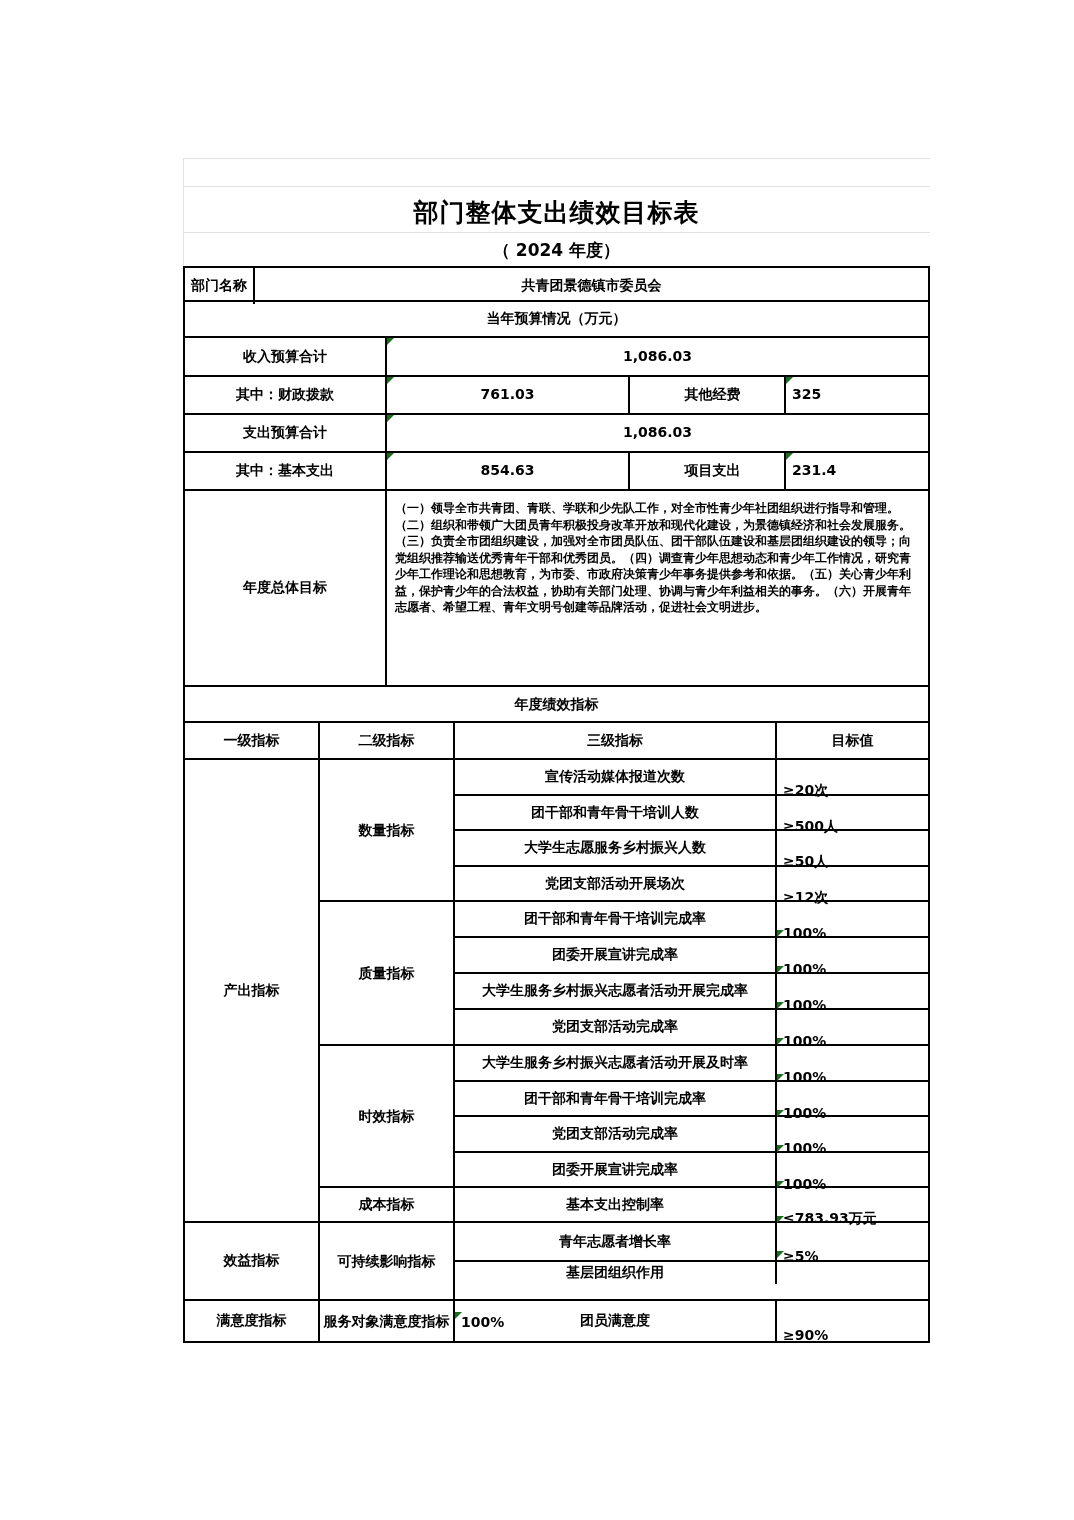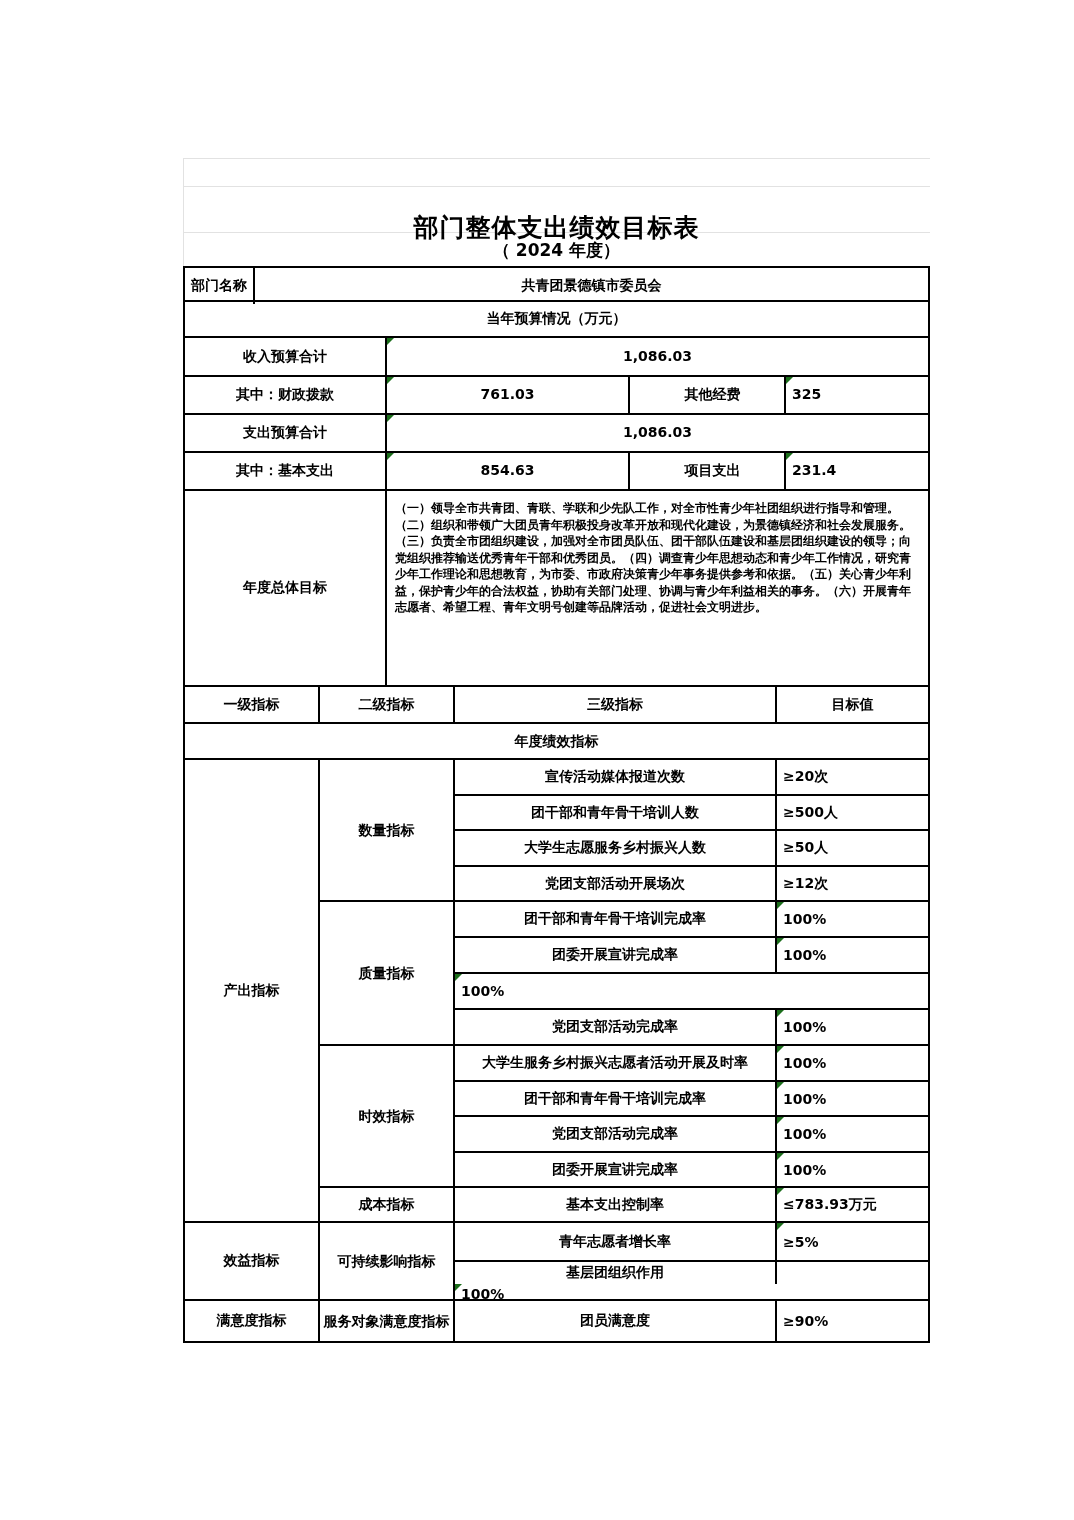--- a/index.html
+++ b/index.html
@@ -6,21 +6,21 @@
   body{
     width:1074px;height:1520px;position:relative;
     background:#ffffff;color:#000;
     font-family:"DejaVu Sans","Liberation Sans",sans-serif;
     font-weight:bold;
   }
   .faint{position:absolute;background:var(--gridline,#e2e2e2);}
   .page-title{
     position:absolute;left:183px;width:747px;top:192px;height:40px;
     display:flex;align-items:center;justify-content:center;
-    font-size:25px;letter-spacing:1px;margin-top:15px;
+    font-size:25px;letter-spacing:1px;
   }
   .page-subtitle{
     position:absolute;left:183px;width:747px;top:236px;height:28px;
     display:flex;align-items:center;justify-content:center;
     font-size:17px;
   }
   .sheet{
     position:absolute;left:183px;top:266px;width:747px;
     border:2px solid #000;box-sizing:border-box;
     font-size:14px;
@@ -52,21 +52,21 @@
   .ind-sub{display:flex;border-bottom:2px solid #000;box-sizing:border-box;}
   .ind-sub:last-child{border-bottom:none;}
   .l2cell{width:135px;flex:none;border-right:2px solid #000;box-sizing:border-box;
     display:flex;align-items:center;justify-content:center;text-align:center;padding:2px 0;line-height:1.2;}
   .leaves{flex:1;display:flex;flex-direction:column;}
   .leaf{display:flex;border-bottom:2px solid #000;box-sizing:border-box;}
   .leaf:last-child{border-bottom:none;}
   .l3cell{width:322px;flex:none;border-right:2px solid #000;box-sizing:border-box;
     display:flex;align-items:center;justify-content:center;text-align:center;padding:2px 4px;}
   .valcell{flex:1;position:relative;display:flex;align-items:center;justify-content:flex-start;
-    text-align:center;padding:2px 4px 2px 6px;box-sizing:border-box;}
+    text-align:center;padding:2px 4px 2px 6px;box-sizing:border-box;margin-top:28px;}
   .gmark{
     position:absolute;top:0;left:0;width:0;height:0;
     border-top:7px solid var(--gmark,#1b6e1b);
     border-right:7px solid transparent;
   }
 </style>
 </head>
 <body>
 
 <div class="faint" style="left:183px;top:158px;width:747px;height:1px;"></div>
@@ -126,33 +126,33 @@
     <div class="cell w145">项目支出</div>
     <div class="cell grow left">
       <span class="gmark"></span>
       <span>231.4</span>
     </div>
   </div>
 
   <div class="row" style="height:196px;">
     <div class="cell w202">年度总体目标</div>
     <div class="cell grow goal-text">（一）领导全市共青团、青联、学联和少先队工作，对全市性青少年社团组织进行指导和管理。（二）组织和带领广大团员青年积极投身改革开放和现代化建设，为景德镇经济和社会发展服务。（三）负责全市团组织建设，加强对全市团员队伍、团干部队伍建设和基层团组织建设的领导；向党组织推荐输送优秀青年干部和优秀团员。（四）调查青少年思想动态和青少年工作情况，研究青少年工作理论和思想教育，为市委、市政府决策青少年事务提供参考和依据。（五）关心青少年利益，保护青少年的合法权益，协助有关部门处理、协调与青少年利益相关的事务。（六）开展青年志愿者、希望工程、青年文明号创建等品牌活动，促进社会文明进步。</div>
+  </div>
+
+  <div class="row" style="height:36px;">
+    <div class="cell grow">年度绩效指标</div>
   </div>
 
   <div class="row" style="height:37px;">
     <div class="cell w135">一级指标</div>
     <div class="cell w135">二级指标</div>
     <div class="cell w322">三级指标</div>
     <div class="cell grow">目标值</div>
   </div>
 
-  <div class="row" style="height:36px;">
-    <div class="cell grow">年度绩效指标</div>
-  </div>
-
   <div class="ind-section">
     <div class="l1cell">产出指标</div>
     <div class="subs">
 
       <div class="ind-sub">
         <div class="l2cell">数量指标</div>
         <div class="leaves">
           <div class="leaf" style="height:36px;">
             <div class="l3cell">宣传活动媒体报道次数</div>
             <div class="valcell">
@@ -191,20 +191,21 @@
               </div>
           </div>
           <div class="leaf" style="height:36px;">
             <div class="l3cell">团委开展宣讲完成率</div>
             <div class="valcell">
                 <span class="gmark"></span>
                 <span>100%</span>
               </div>
           </div>
           <div class="leaf" style="height:36px;">
+            <div class="l3cell">大学生服务乡村振兴志愿者活动开展完成率</div>
             <div class="valcell">
                 <span class="gmark"></span>
                 <span>100%</span>
               </div>
           </div>
           <div class="leaf" style="height:34px;">
             <div class="l3cell">党团支部活动完成率</div>
             <div class="valcell">
                 <span class="gmark"></span>
                 <span>100%</span>

